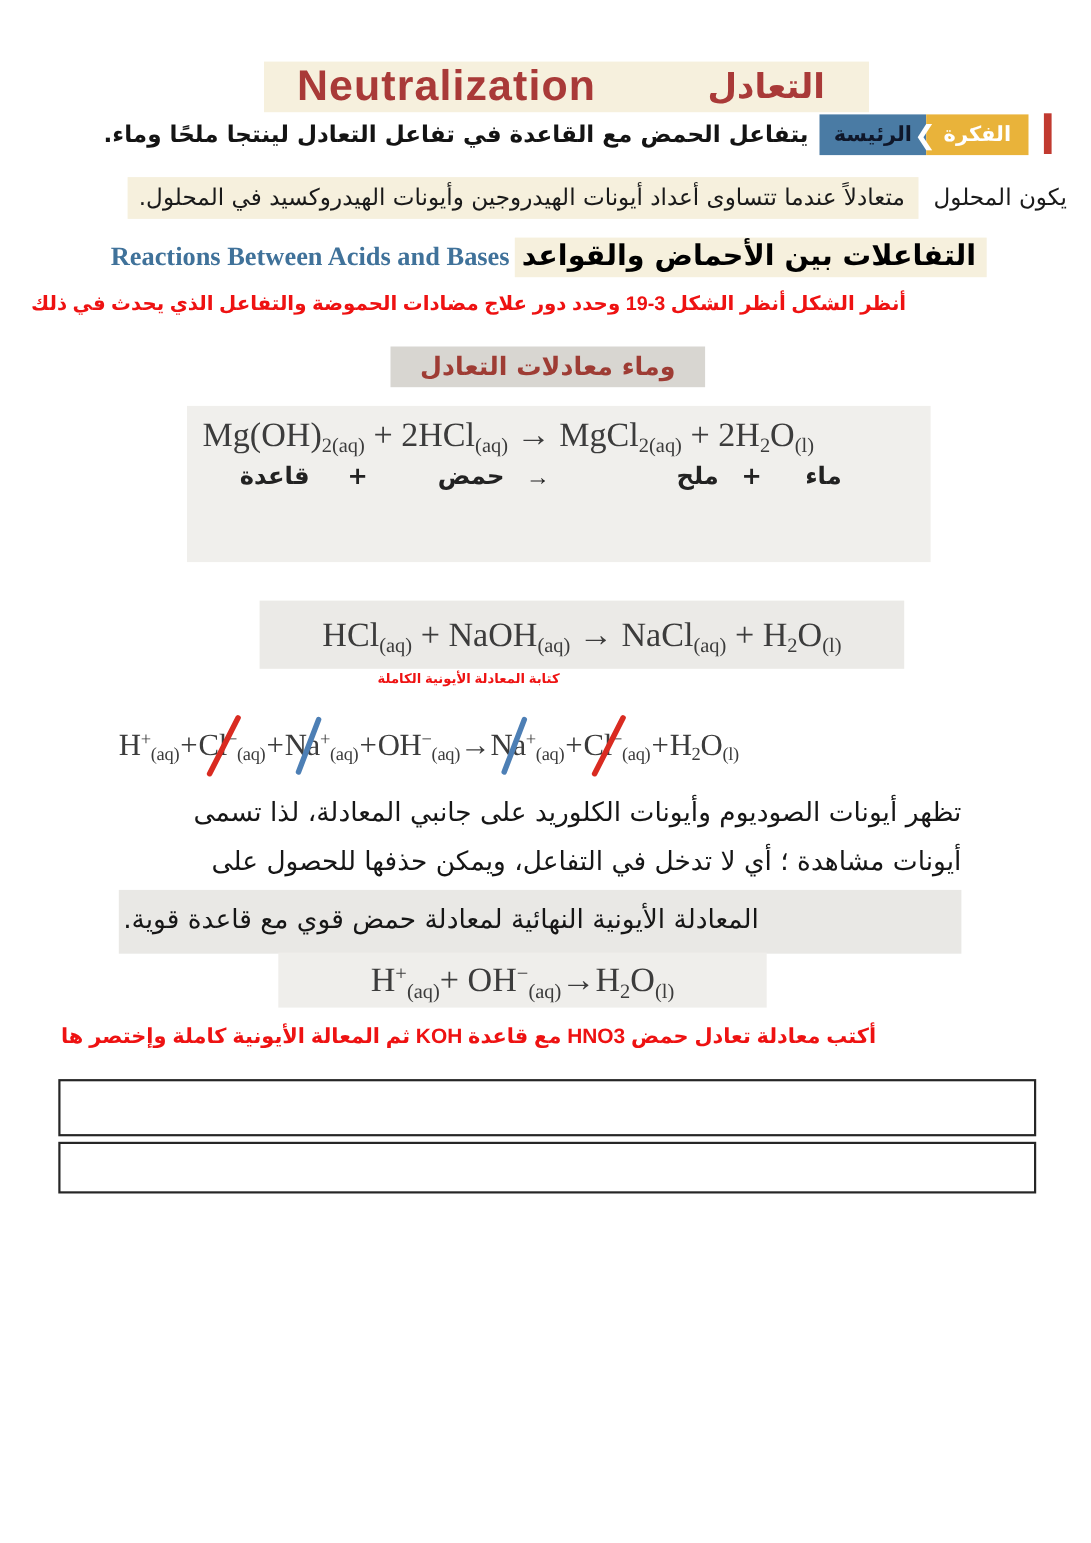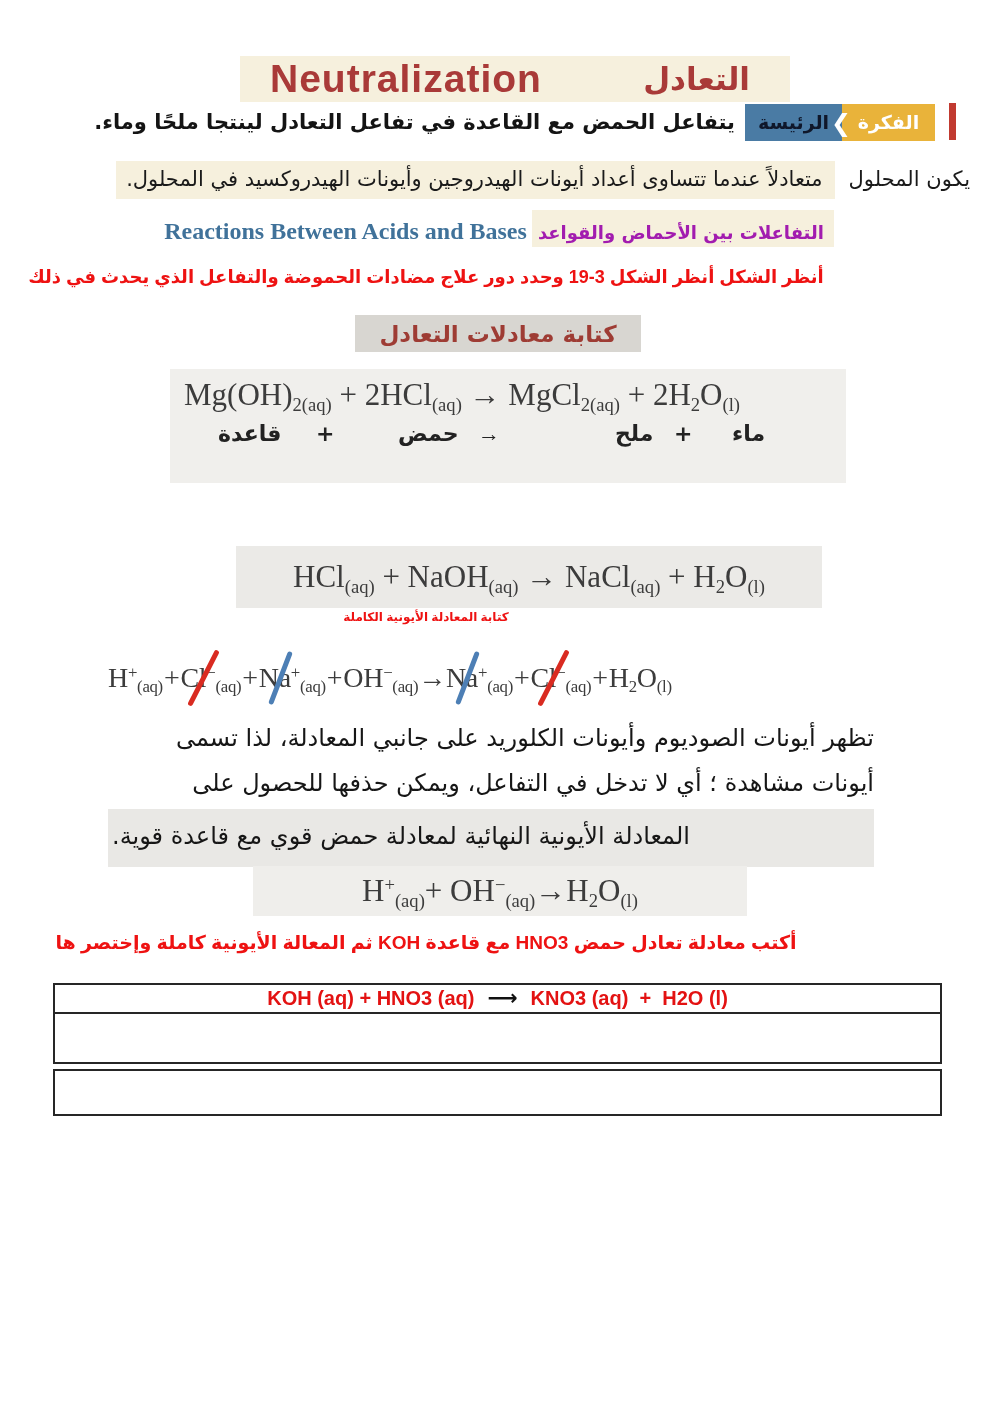--- a/index.html
+++ b/index.html
@@ -27,42 +27,42 @@
   .edge-marker{left:949px;top:103px;width:7px;height:37px;background:#c13a30;}
 
   
   .solution-line{left:60px;top:158px;width:912px;height:44px;direction:rtl;
     font-size:21px;color:#1a1a1a;display:flex;align-items:center;}
   .sol-prefix{background:#ffffff;padding:6px 2px 8px 14px;white-space:nowrap;}
   .sol-highlight{background:#f6f0dd;padding:6px 12px 8px 10px;white-space:nowrap;}
 
   
   .section-heading{left:0;top:218px;width:992px;text-align:center;direction:rtl;white-space:nowrap;}
-  .sec-ar{background:#f6f0dd;color:#a21caf;font-size:18px;font-weight:bold;padding:12px 10px 4px 6px;}
+  .sec-ar{background:#f6f0dd;color:#000000;font-size:26px;font-weight:bold;padding:2px 10px 4px 6px;}
   .sec-en{color:#40729a;font-family:"Liberation Serif","DejaVu Serif",serif;
     font-size:24px;font-weight:bold;padding-left:6px;}
 
   
   .red-note{width:852px;left:0;text-align:center;direction:rtl;color:#ee1212;
     font-weight:bold;font-family:"Liberation Sans","DejaVu Sans",sans-serif;}
   .note1{top:266px;font-size:18px;}
   .note2{top:610px;font-size:12px;}
   .note3{top:931px;font-size:19px;}
 
   
   .gray-heading{left:355px;top:315px;width:286px;height:37px;background:#d8d6d1;
     display:flex;align-items:center;justify-content:center;color:#9e3c34;
     font-size:23px;font-weight:bold;}
 
   
   .eq{font-family:"Liberation Serif","DejaVu Serif","DejaVu Sans",serif;color:#3c3c3c;white-space:nowrap;}
   .sb{font-size:60%;position:relative;top:0.30em;}
   .sp{font-size:60%;position:relative;top:-0.55em;}
 
-  .eq1-block{left:170px;top:369px;width:676px;height:114px;background:#f0efec;}
+  .eq1-block{left:170px;top:369px;width:676px;height:142px;background:#f0efec;}
   .eq1-line{font-size:31px;padding:8px 0 0 14px;}
   .eq1-labels{position:relative;height:50px;margin-top:8px;direction:ltr;}
   .eq1-labels span{position:absolute;font-size:22px;font-weight:bold;color:#222;top:0;}
   .lb0{left:15px;margin-left:33px;} .lb1{left:146px;} .lb2{left:228px;} .lb3{left:308px;font-family:"Liberation Serif",serif;}
   .lb4{left:445px;} .lb5{left:504px;} .lb6{left:562px;}
 
   .eq2-block{left:215px;top:546px;width:586px;height:62px;background:#ebeae7;
     display:flex;align-items:center;justify-content:center;margin-left:21px;}
   .eq2-line{font-size:31px;}
 
@@ -72,21 +72,21 @@
   .slash-red{background:#d92b21;height:62px;top:-15px;left:34%;transform:rotate(27deg);}
   .slash-blue{background:#4d7fb5;height:56px;top:-12px;left:28%;transform:rotate(21deg);}
   .plus{margin:0 1px;}
 
   
   .paragraph{left:108px;top:716px;width:766px;direction:rtl;color:#161616;
     font-size:24px;line-height:45px;}
   .p-line{text-align:right;white-space:nowrap;}
   .p-line3{text-align:left;white-space:nowrap;background:#e9e8e5;padding:5px 0 8px 4px;margin-top:3px;}
 
-  .final-eq{left:253px;top:866px;width:494px;height:50px;background:#efeeeb;
+  .final-eq{left:253px;top:866px;width:444px;height:50px;background:#efeeeb;
     display:flex;align-items:center;justify-content:center;font-size:31px;}
 
   
   .answer-table{left:53px;top:983px;width:889px;}
   .t-row{border:2px solid #262626;box-sizing:border-box;background:#fff;}
   .t-head{height:31px;display:flex;align-items:center;justify-content:center;gap:13px;
     font-family:"Liberation Sans","DejaVu Sans",sans-serif;font-weight:bold;font-size:20px;color:#e31212;}
   .t-head .arrow{color:#111;font-size:21px;font-weight:bold;position:relative;top:-1px;}
   .pre{white-space:pre;}
   .t-mid{height:52px;margin-top:-2px;}
@@ -115,21 +115,21 @@
   <span class="sol-highlight">متعادلاً عندما تتساوى أعداد أيونات الهيدروجين وأيونات الهيدروكسيد في المحلول.</span>
 </div>
 
 <div class="abs section-heading">
   <span class="sec-ar">التفاعلات بين الأحماض والقواعد</span>
   <span class="sec-en">Reactions Between Acids and Bases</span>
 </div>
 
 <div class="abs red-note note1">أنظر الشكل أنظر الشكل 3-19 وحدد دور علاج مضادات الحموضة والتفاعل الذي يحدث في ذلك</div>
 
-<div class="abs gray-heading">كتابة معادلات التعادل</div>
+<div class="abs gray-heading">وماء معادلات التعادل</div>
 
 <div class="abs eq1-block">
   <div class="eq eq1-line"><span>Mg(OH)</span><span class="sb">2(aq)</span><span> + 2HCl</span><span class="sb">(aq)</span><span> → MgCl</span><span class="sb">2(aq)</span><span> + 2H</span><span class="sb">2</span><span>O</span><span class="sb">(l)</span></div>
   <div class="eq1-labels">
     <span class="lb0">قاعدة</span>
     <span class="lb1">+</span>
     <span class="lb2">حمض</span>
     <span class="lb3">→</span>
     <span class="lb4">ملح</span>
     <span class="lb5">+</span>
@@ -151,20 +151,15 @@
   <div class="p-line3">المعادلة الأيونية النهائية لمعادلة حمض قوي مع قاعدة قوية.</div>
 </div>
 
 <div class="abs eq final-eq">
     <span><span>H</span><span class="sp">+</span><span class="sb">(aq)</span><span>+ OH</span><span class="sp">−</span><span class="sb">(aq)</span><span>→</span><span>H</span><span class="sb">2</span><span>O</span><span class="sb">(l)</span></span>
   </div>
 
 <div class="abs red-note note3">أكتب معادلة تعادل حمض HNO3 مع قاعدة KOH ثم المعالة الأيونية كاملة وإختصر ها</div>
 
 <div class="abs answer-table">
-  <div class="t-row t-head">
-    <span>KOH (aq) + HNO3 (aq)</span>
-    <span class="arrow">⟶</span>
-    <span class="pre">KNO3 (aq)  +  H2O (l)</span>
-  </div>
   <div class="t-row t-mid"></div>
   <div class="t-row t-bot"></div>
 </div>
 
 </body></html>

